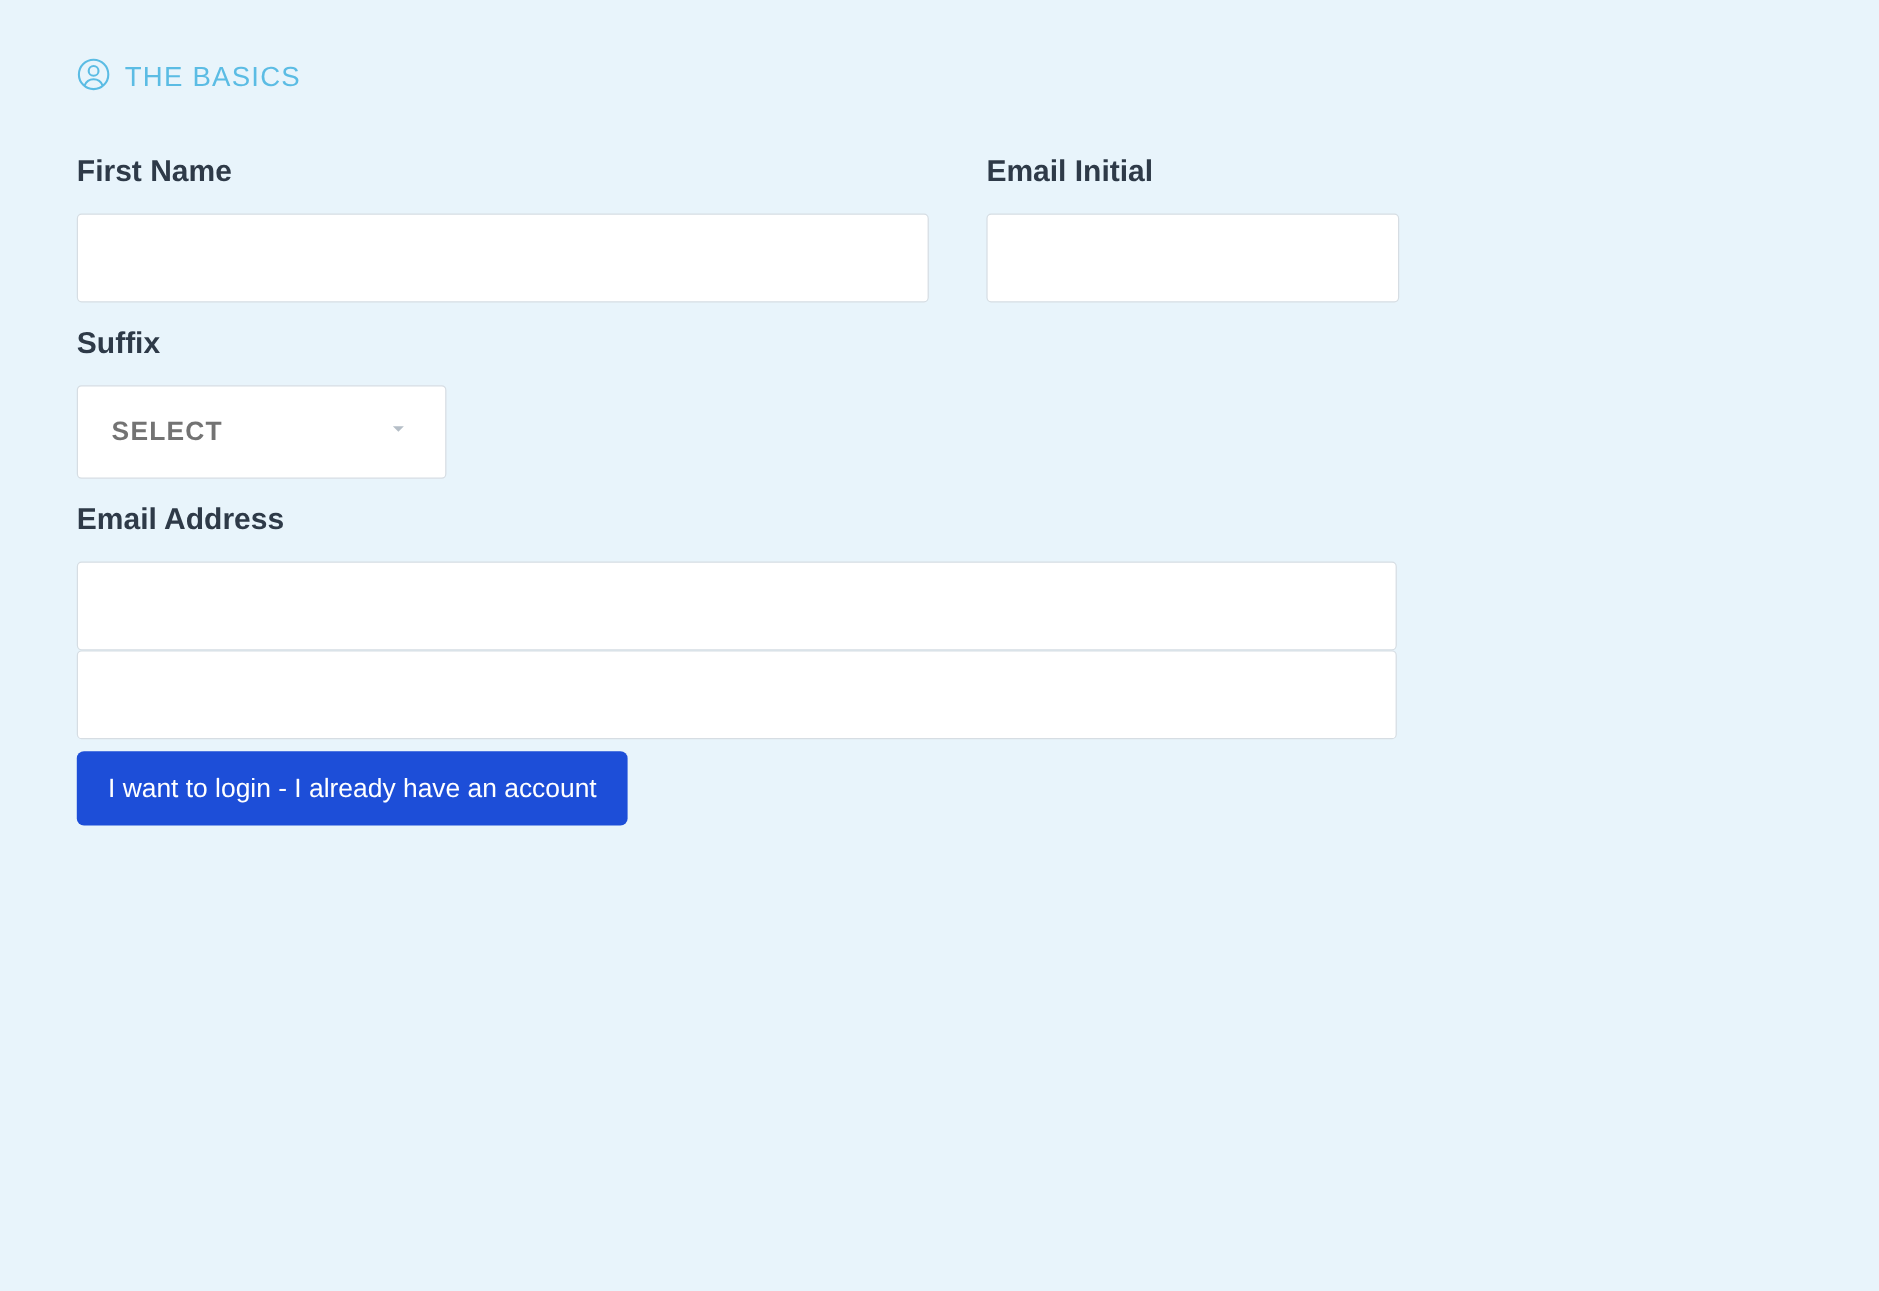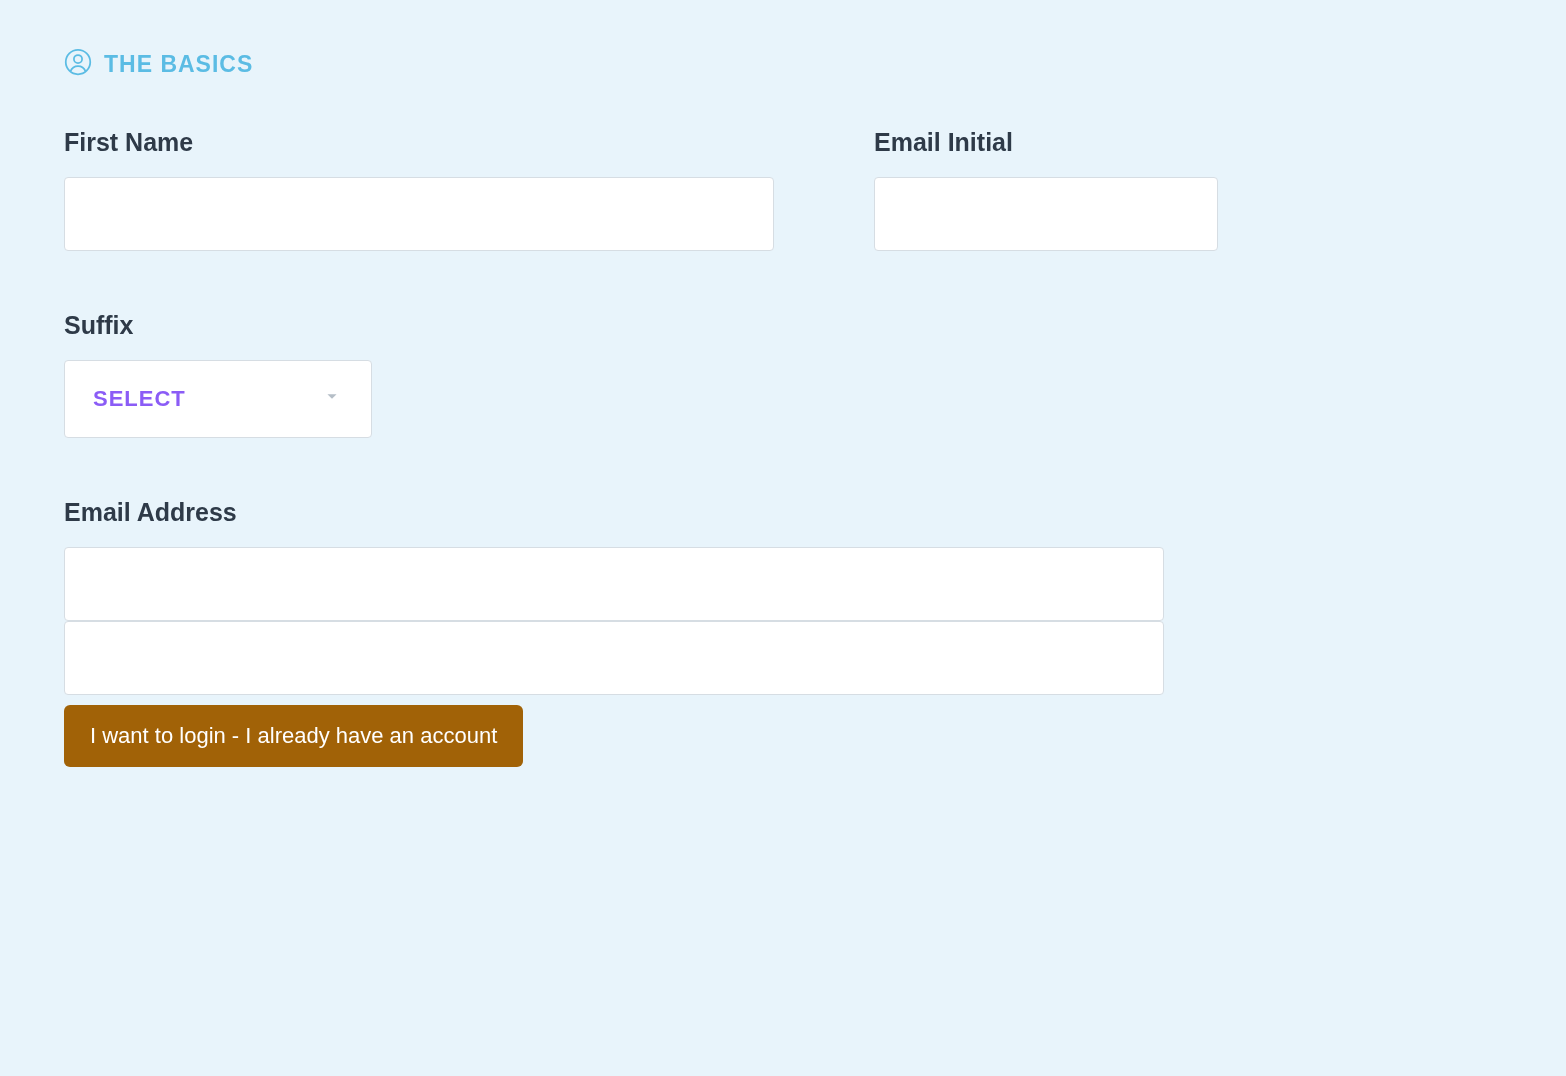--- a/index.html
+++ b/index.html
@@ -18,27 +18,27 @@
       gap: 12px;
       margin-bottom: 48px;
     }
     .section-header svg {
       width: 28px;
       height: 28px;
     }
     .section-title {
       color: #5bbce4;
       font-size: 23px;
-      font-weight: 700;
+      font-weight: 400;
       letter-spacing: 1px;
     }
     .form-row {
       display: flex;
-      gap: 100px;
-      margin-bottom: 60px;
+      gap: 48px;
+      margin-bottom: 20px;
     }
     .form-group-left {
       flex: 0 0 710px;
     }
     .form-group-right {
       flex: 0 0 344px;
     }
     .form-group-full {
       width: 1100px;
     }
@@ -67,35 +67,35 @@
       width: 100%;
     }
     .select-input {
       width: 100%;
       height: 78px;
       background: #ffffff;
       border: 1px solid #d6dde3;
       border-radius: 4px;
       font-size: 22px;
       font-weight: 700;
-      color: #8b5cf6;
+      color: #737373;
       padding: 0 28px;
       cursor: pointer;
       display: flex;
       align-items: center;
       justify-content: space-between;
       letter-spacing: 1px;
     }
     .select-chevron svg {
       width: 22px;
       height: 22px;
     }
     .btn-login {
       display: inline-block;
-      background: #a16207;
+      background: #1d4ed8;
       color: #ffffff;
       border: none;
       border-radius: 6px;
       font-size: 22px;
       font-weight: 400;
       padding: 18px 26px;
       cursor: pointer;
       margin-top: 10px;
     }
   </style>

